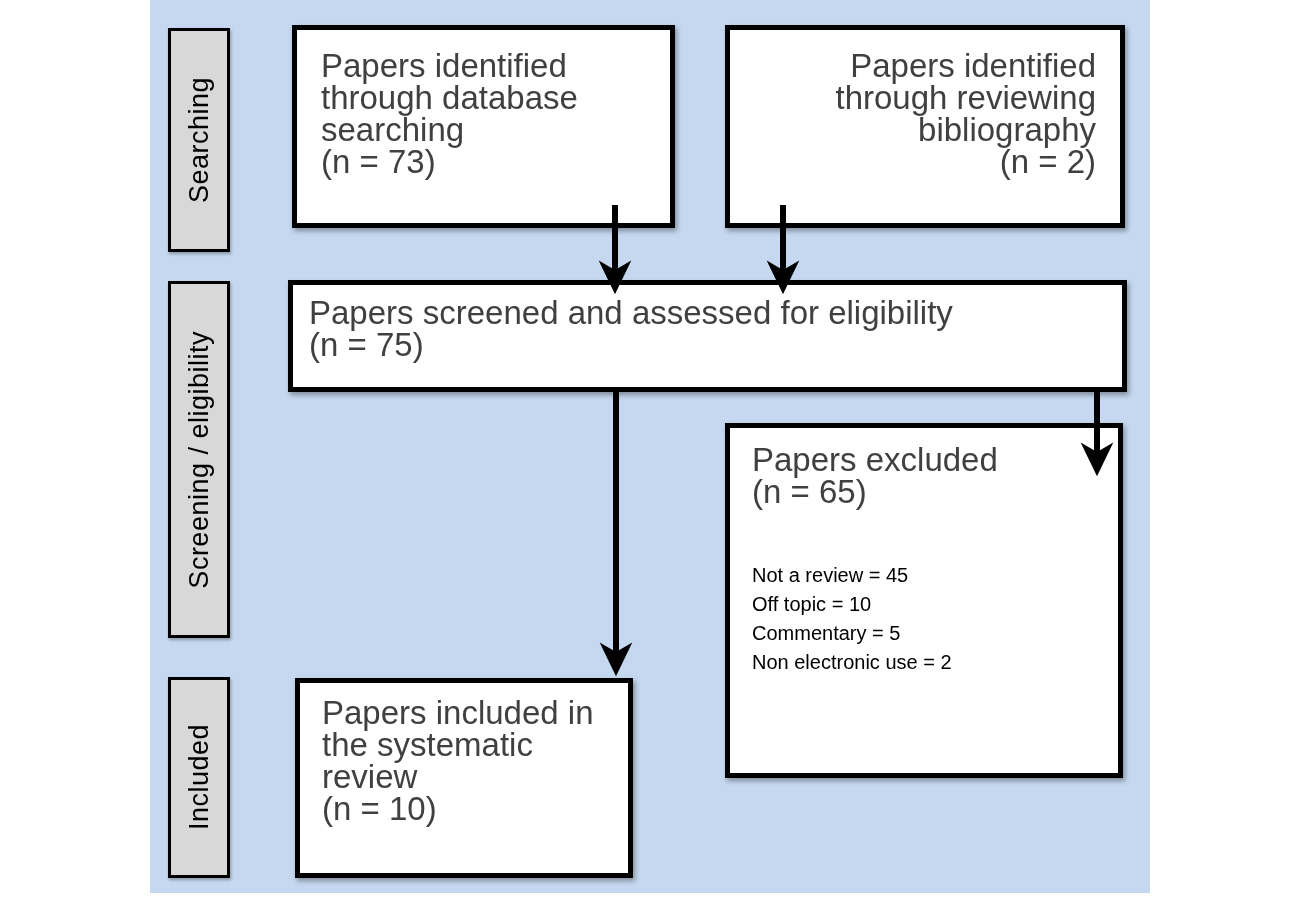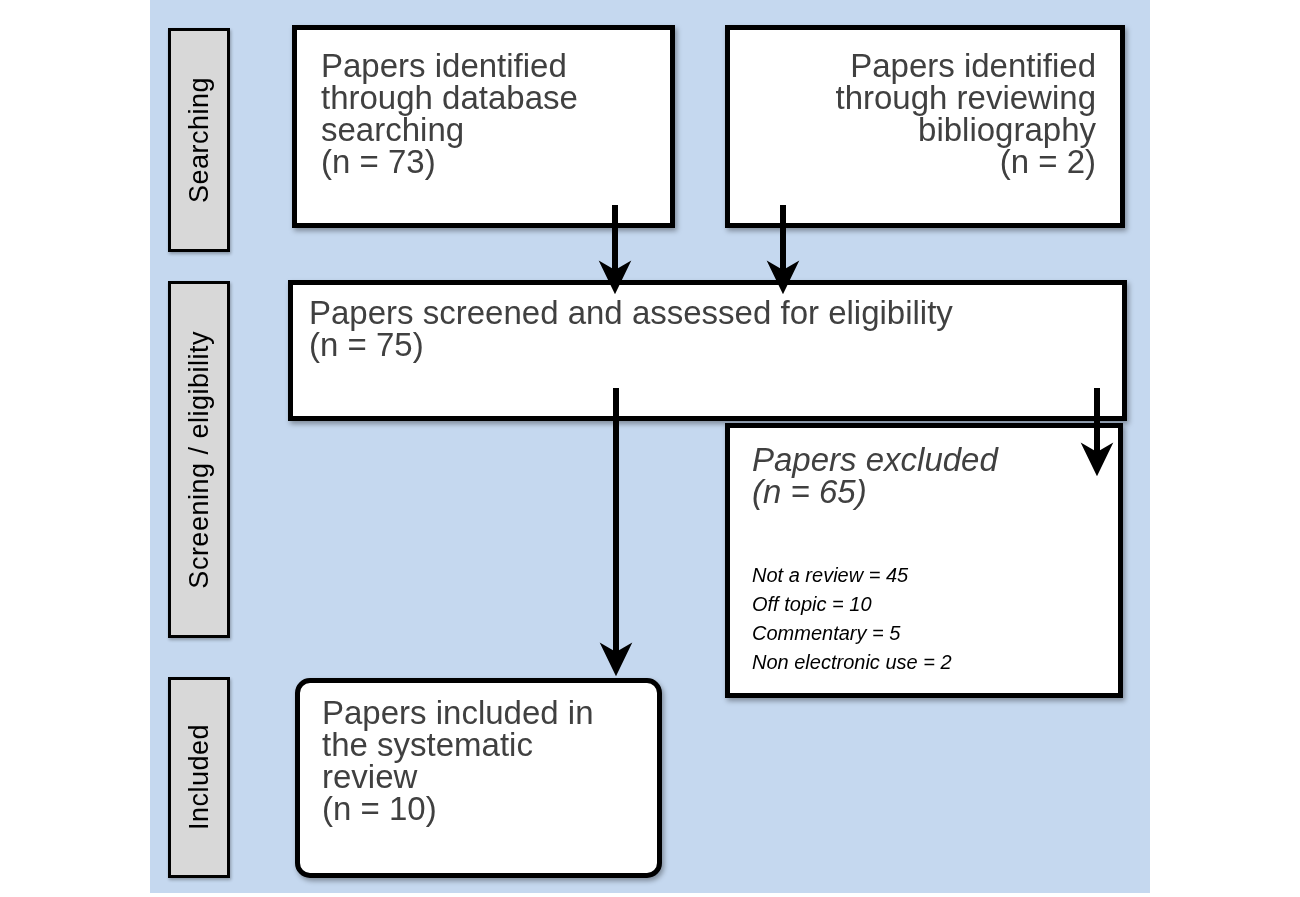--- a/index.html
+++ b/index.html
@@ -47,23 +47,23 @@
     writing-mode:vertical-rl;
     transform:rotate(180deg);
     font-size:27px;
     letter-spacing:0.5px;
     white-space:nowrap;
     color:#000;
   }
   
   .box-database   {left:292px; top:25px;  width:383px; height:203px; padding:20px 18px 0 24px;}
   .box-bibliography{left:725px; top:25px; width:400px; height:203px; padding:20px 24px 0 18px; text-align:right;}
-  .box-screened   {left:288px; top:280px; width:839px; height:141px; padding:12px 18px 0 16px;}
-  .box-excluded   {left:725px; top:423px; width:398px; height:275px; padding:16px 18px 0 22px;font-style:italic;}
-  .box-included   {left:295px; top:678px; width:367px; height:200px; padding:14px 18px 0 22px;border-radius:15px;}
+  .box-screened   {left:288px; top:280px; width:839px; height:112px; padding:12px 18px 0 16px;}
+  .box-excluded   {left:725px; top:423px; width:398px; height:355px; padding:16px 18px 0 22px;}
+  .box-included   {left:295px; top:678px; width:338px; height:200px; padding:14px 18px 0 22px;}
 
   .excluded-details{
     margin-top:53px;
     font-size:20px;
     line-height:29px;
     color:#000;
   }
 
   .label-searching{left:168px; top:28px;  width:62px; height:224px;}
   .label-screening{left:168px; top:281px; width:62px; height:357px;}

